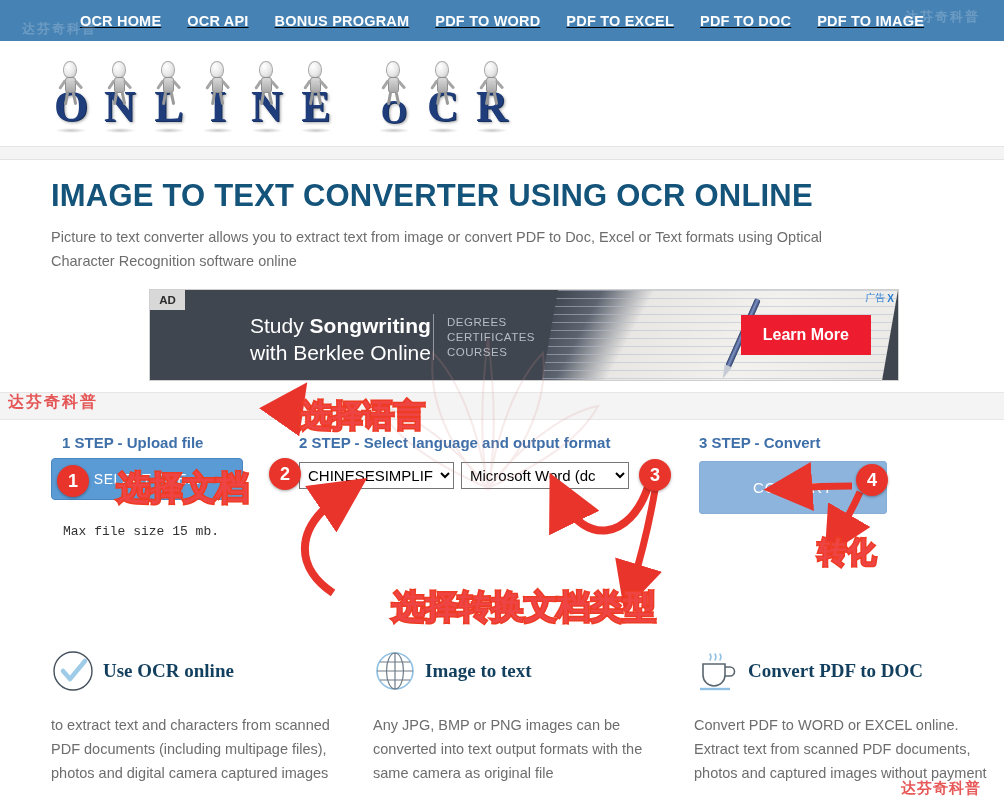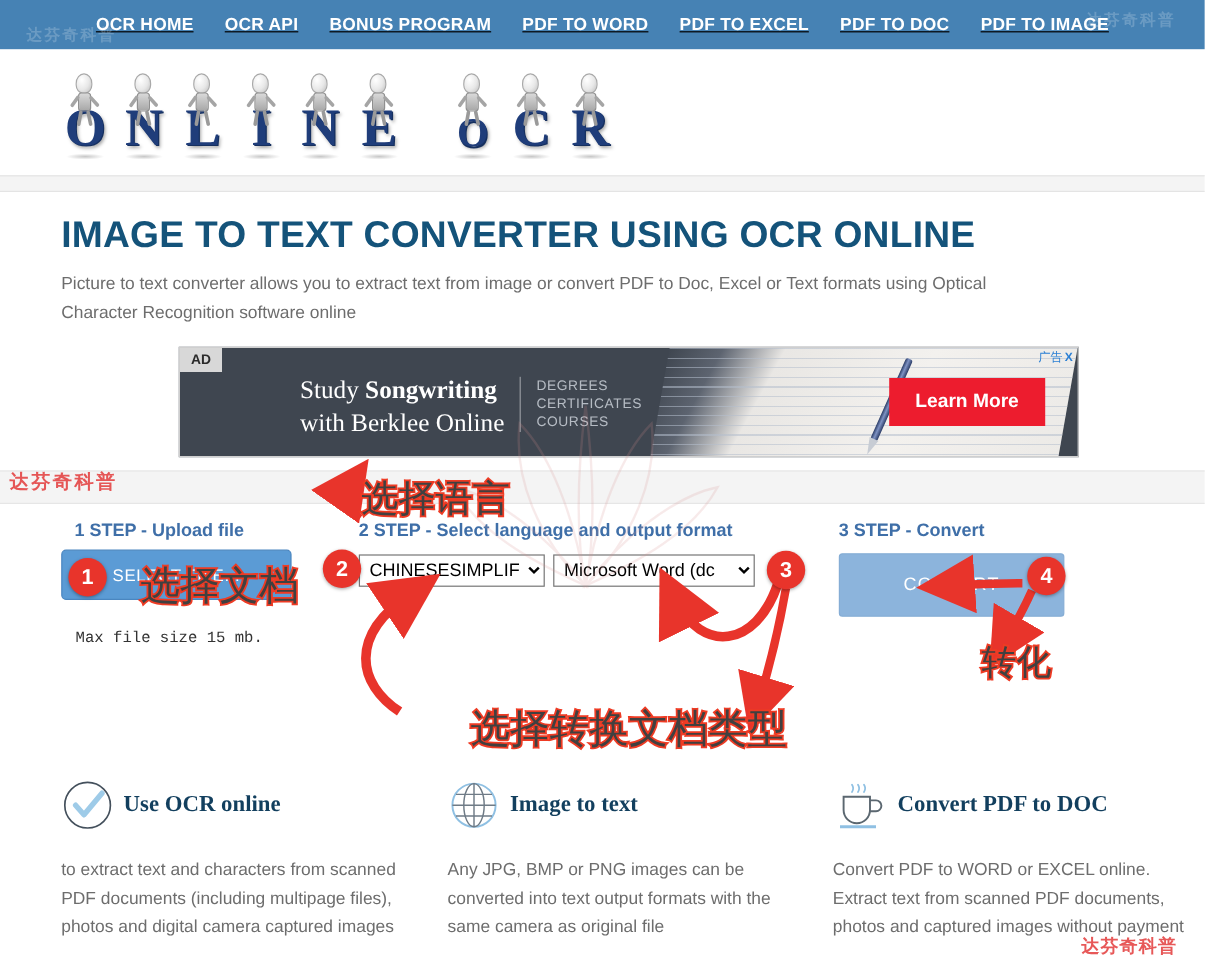--- a/index.html
+++ b/index.html
@@ -138,21 +138,21 @@
     width: 12px; height: 7px; background: #ffffff;
     border-radius: 0 6px 6px 0;
   }
   .ad-berklee .nm {
     color: #ffffff; font-size: 9px; line-height: 10px;
     font-family: "Liberation Serif", serif; font-weight: bold; margin-top: 3px;
   }
   .ad-headline {
     position: absolute; left: 100px; top: 22px;
     color: #ffffff; font-size: 21px; line-height: 27px;
-    font-weight: 300; white-space: nowrap; font-family: Liberation Serif, serif;
+    font-weight: 300; white-space: nowrap;
   }
   .ad-headline b { font-weight: bold; }
   .ad-rule {
     position: absolute; left: 283px; top: 24px; width: 1px; height: 46px;
     background: rgba(255,255,255,.45);
   }
   .ad-list {
     position: absolute; left: 297px; top: 25px;
     color: #b6bcc4; font-size: 11.5px; line-height: 15px; letter-spacing: .5px;
   }
@@ -248,22 +248,22 @@
     box-shadow: 0 1px 3px rgba(0,0,0,.35);
   }
   #m1 { left: 57px; top: 465px; }
   #m2 { left: 269px; top: 458px; }
   #m3 { left: 639px; top: 459px; }
   #m4 { left: 856px; top: 464px; }
 
   .cn {
     position: absolute;
     font-family: "DejaVu Sans", sans-serif;
-    font-weight: normal;
-    color: #404040;
+    font-weight: bold;
+    color: #ef4444;
     -webkit-text-stroke: 3px #ee3b24;
     paint-order: stroke fill;
     white-space: nowrap;
   }
   #cn-file { left: 117px; top: 466px; font-size: 33px; }
   #cn-lang { left: 301px; top: 395px; font-size: 31px; }
   #cn-type { left: 392px; top: 585px; font-size: 33px; }
   #cn-conv { left: 818px; top: 533px; font-size: 29px; }
 
   .wm-red {

